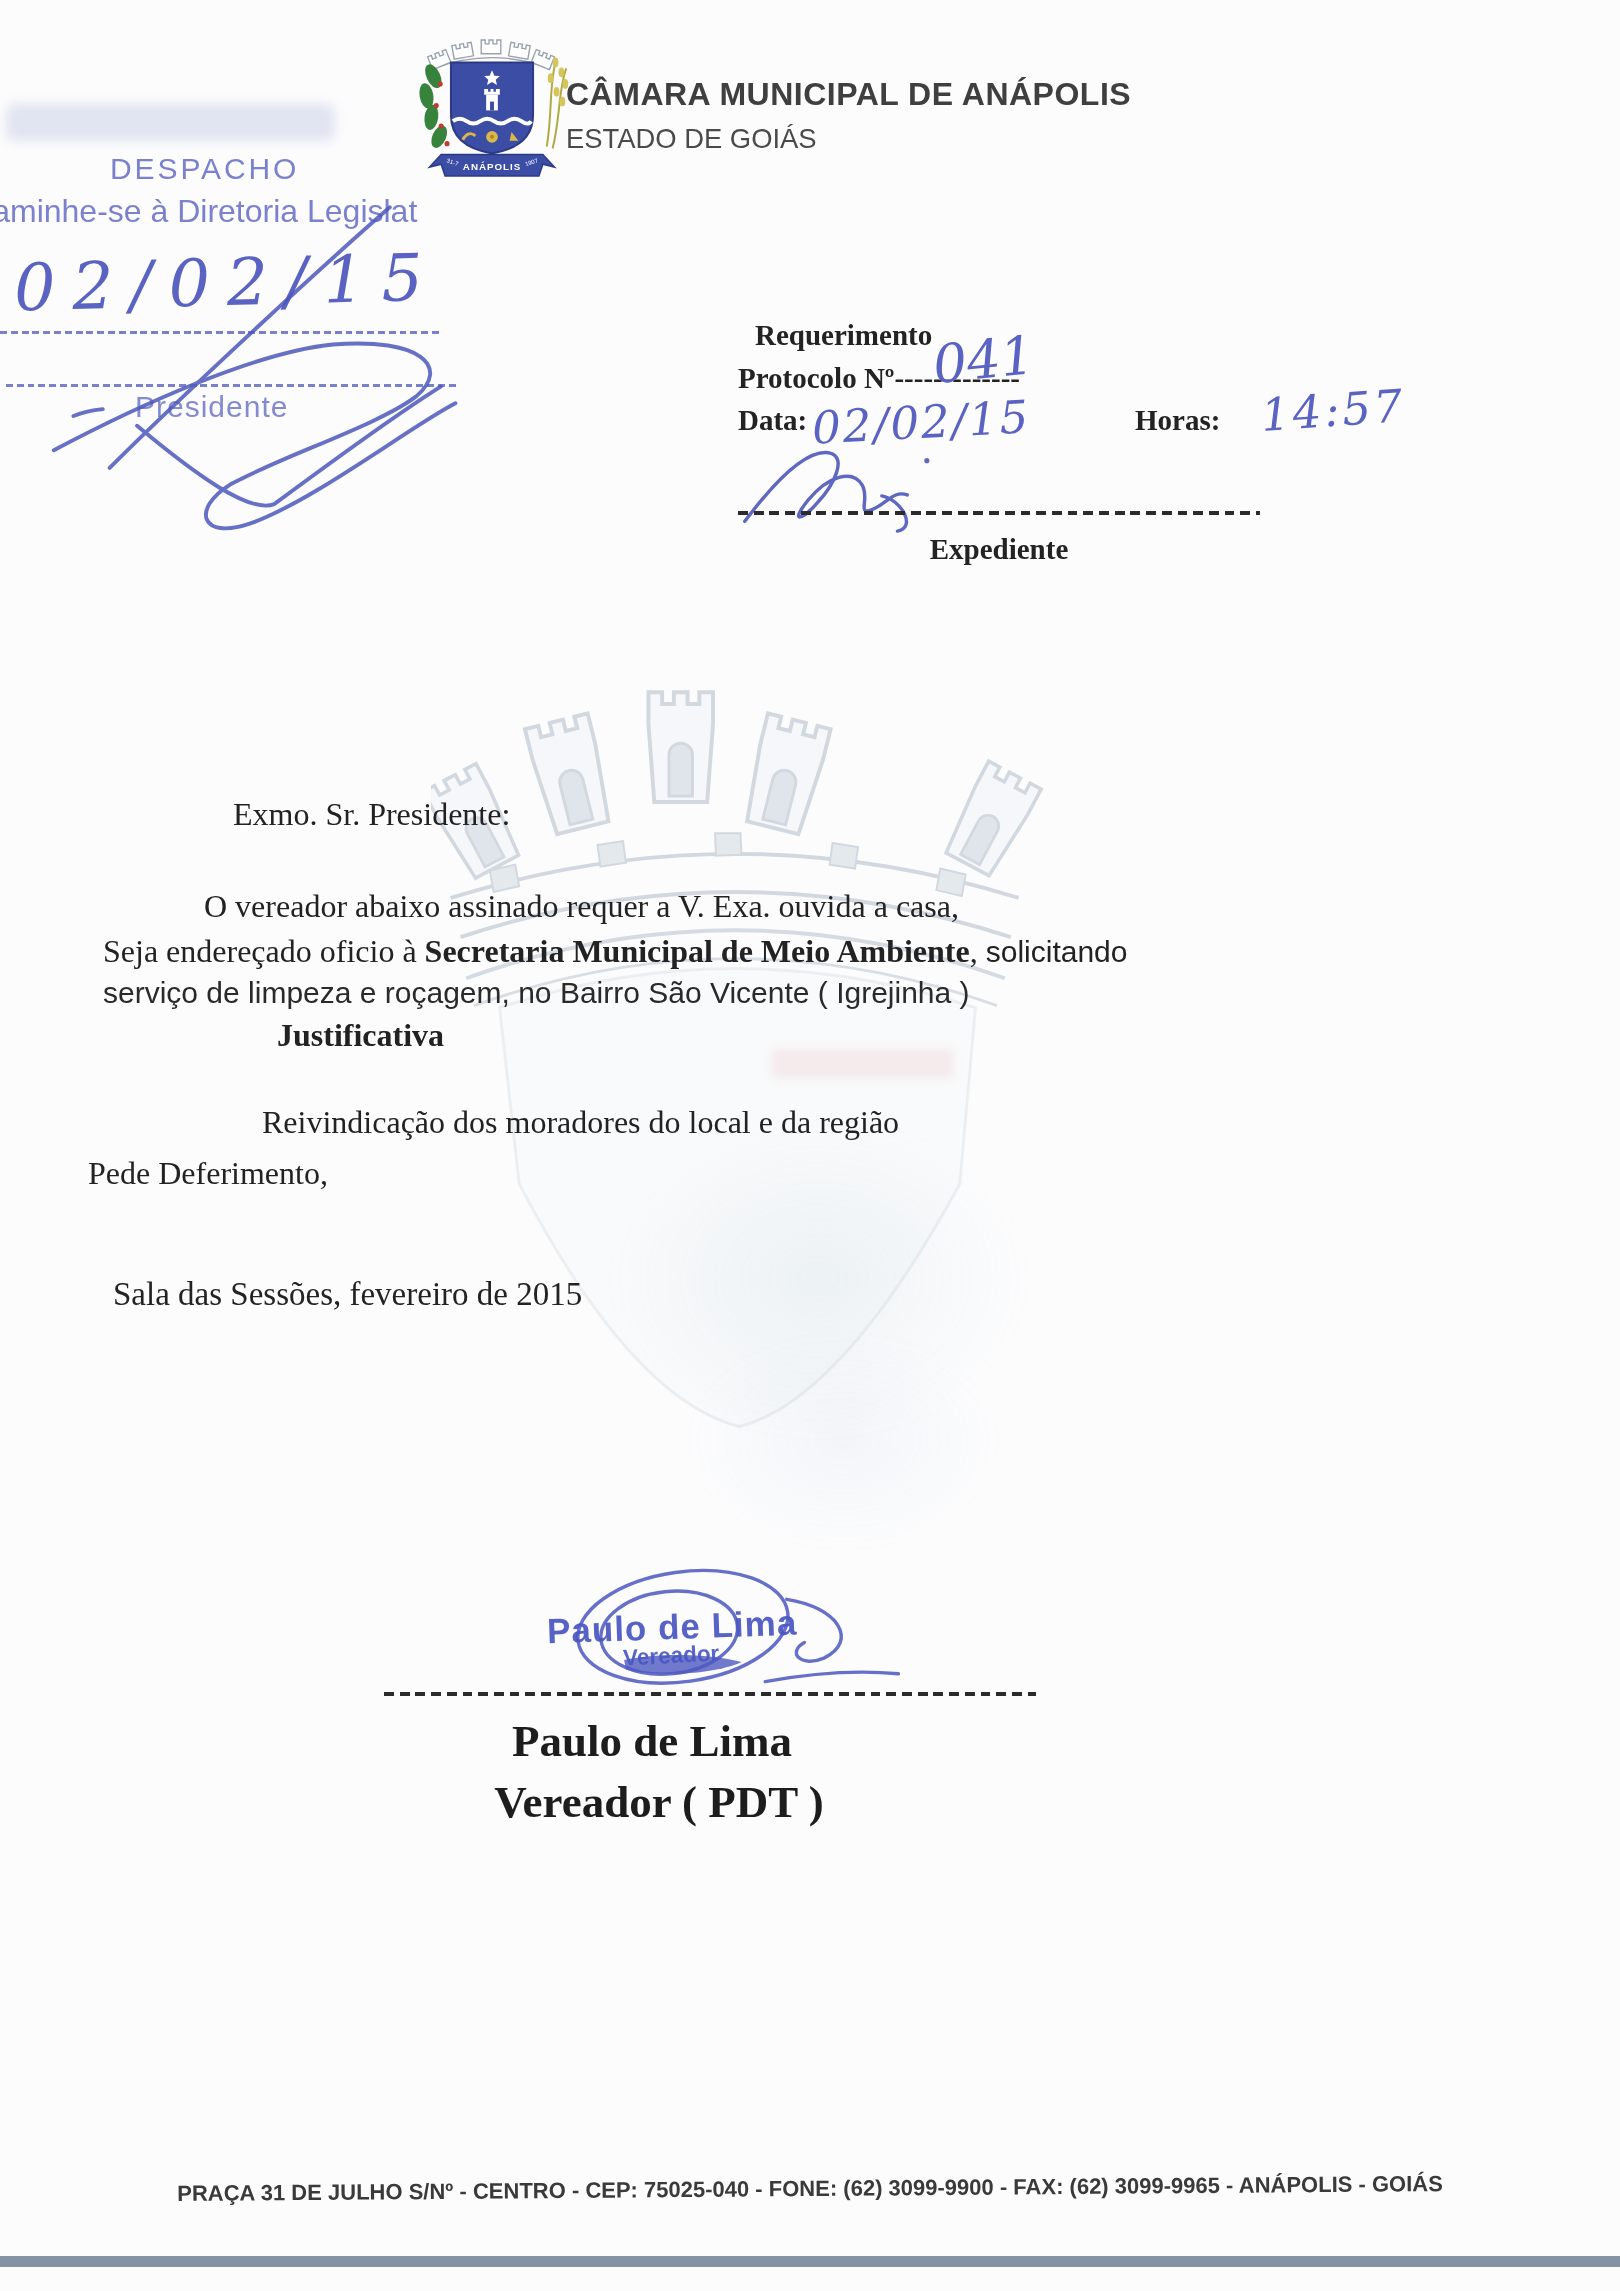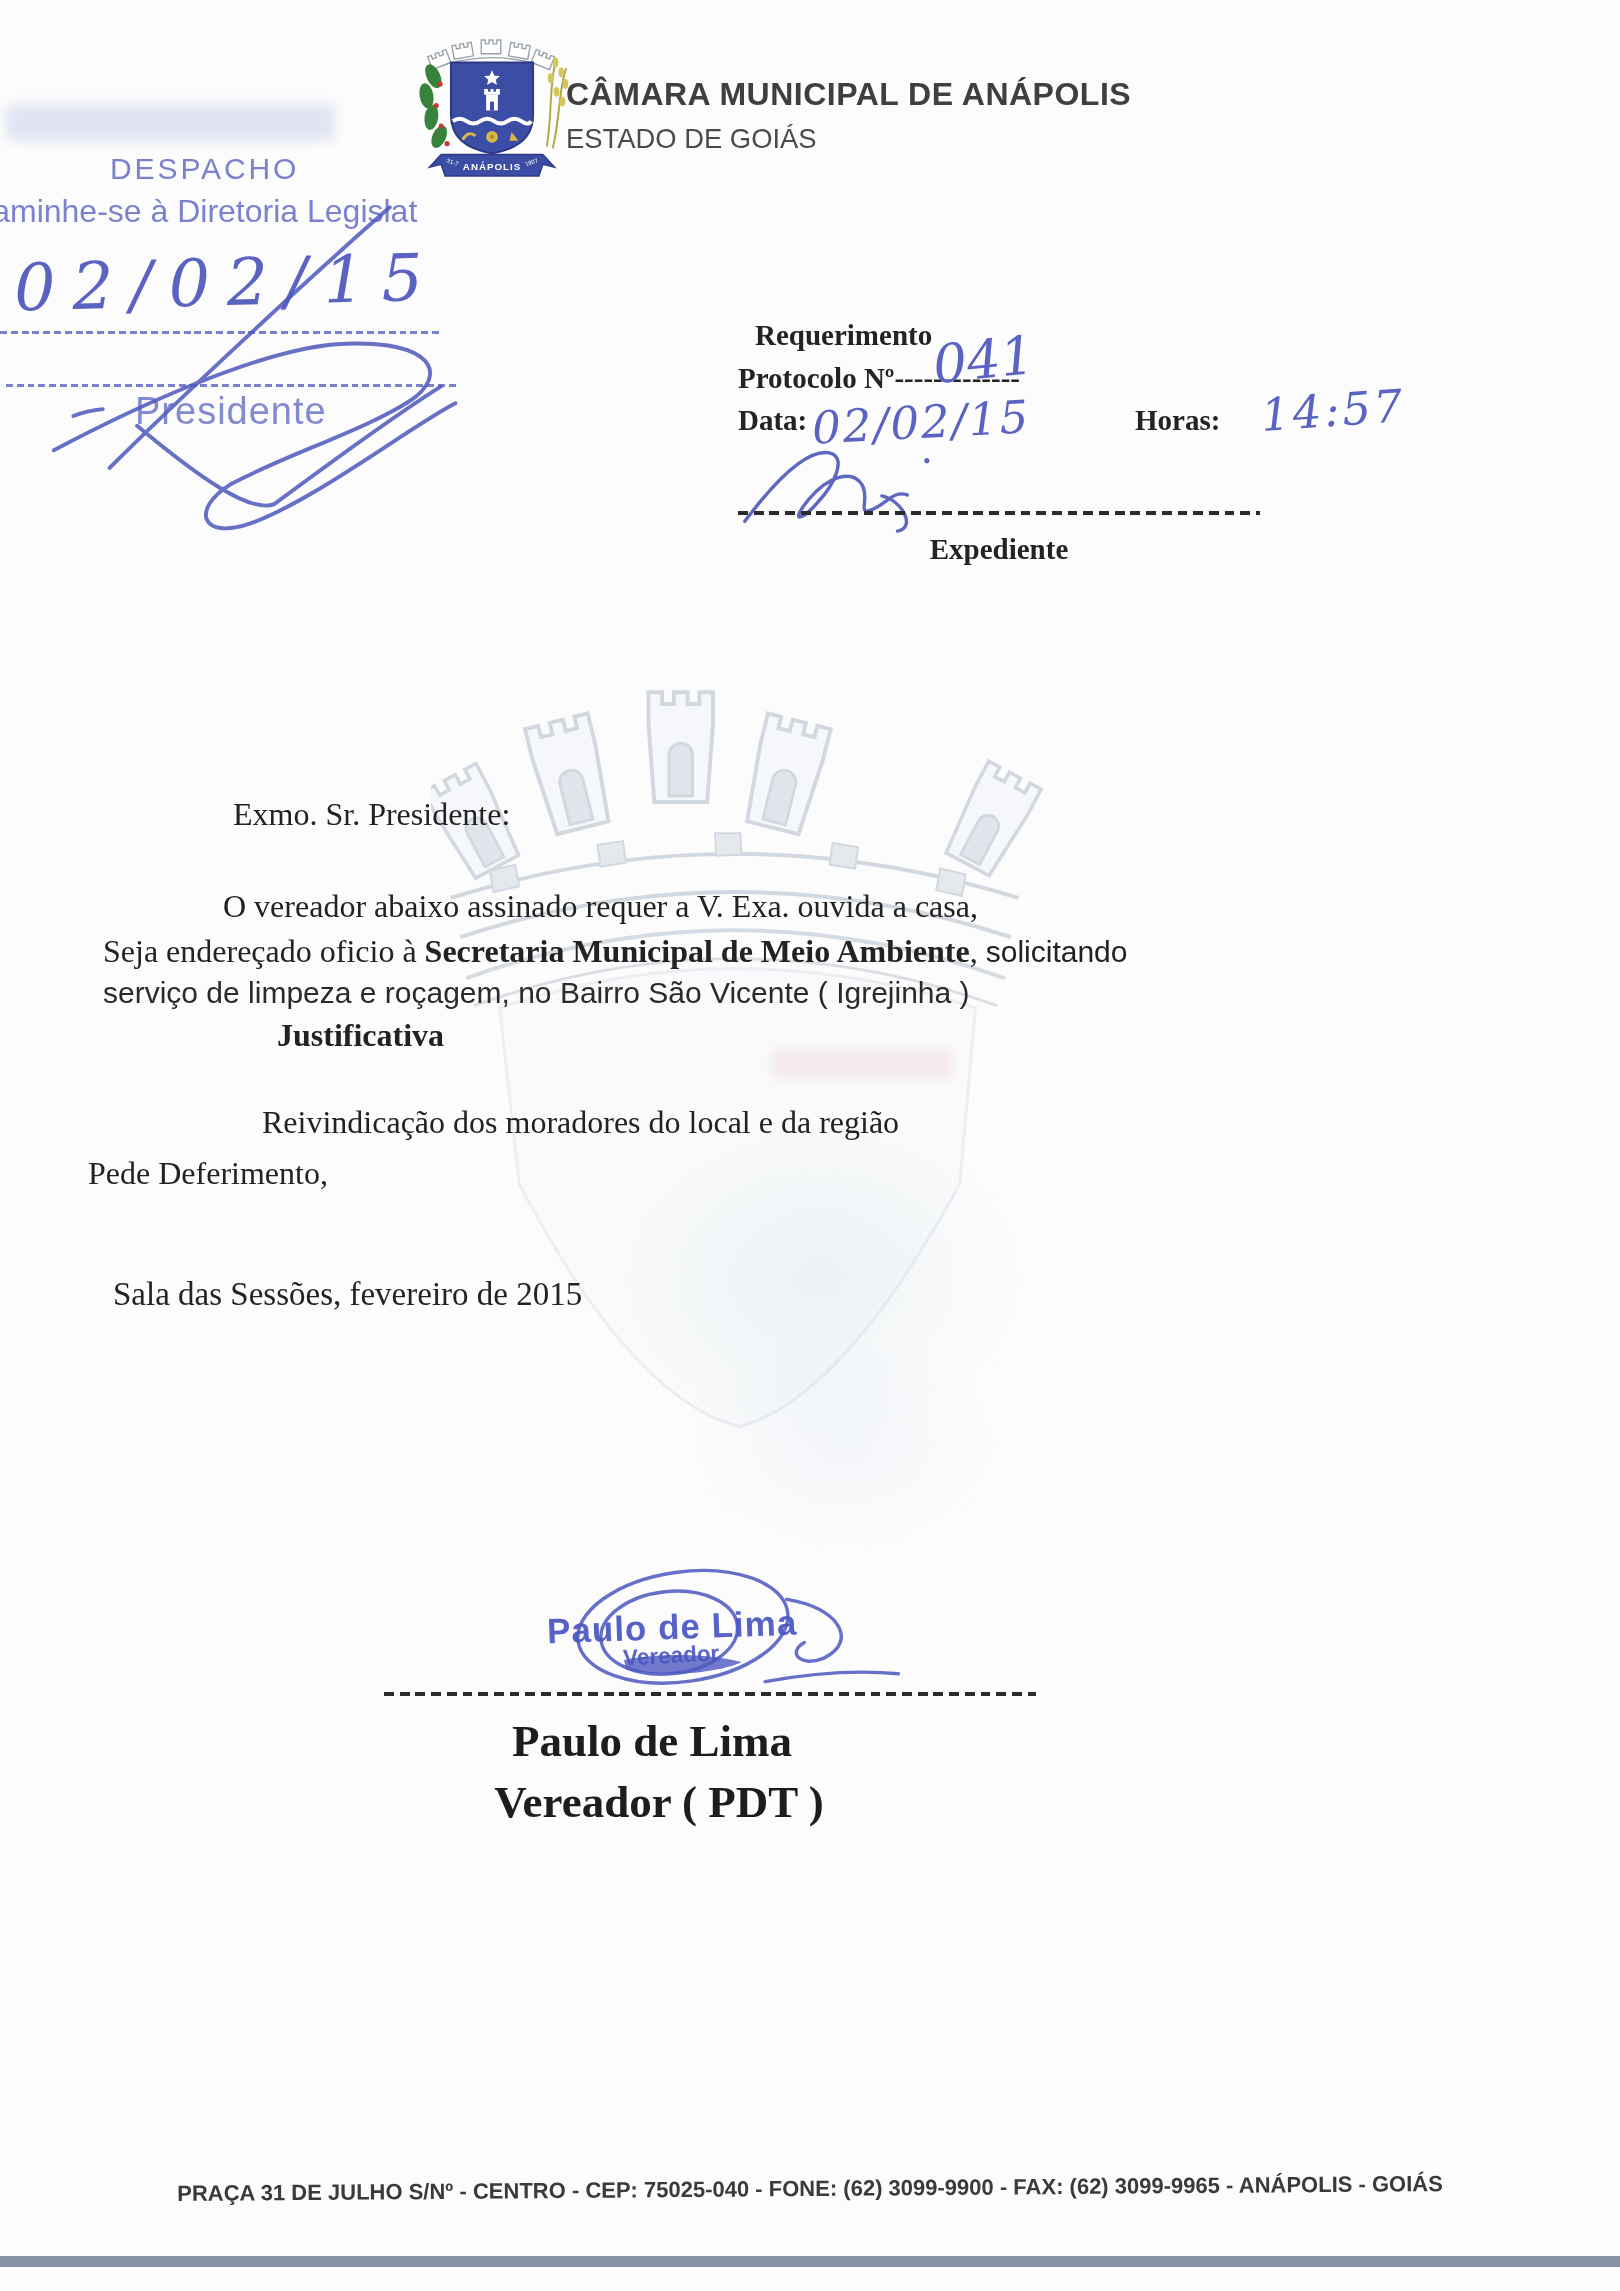--- a/index.html
+++ b/index.html
@@ -17,21 +17,21 @@
   .desp-smudge{left:5.9px;top:104px;width:329px;height:37px;background:rgba(130,145,200,.22);
                filter:blur(5.9px);border-radius:7.8px;}
   .desp-title{left:110px;top:152px;font-size:30px;letter-spacing:2.9px;}
   .desp-l1{left:-7.8px;top:193px;font-size:32px;}
   .desp-l2{left:3.9px;top:234px;font-size:32px;}
   .hw{font-family:"DejaVu Serif",serif;font-style:italic;color:#5a63c2;}
   .desp-date{left:13.7px;top:245px;font-size:65px;letter-spacing:16.7px;transform:rotate(-1.5deg);}
   .bdash{height:2.9px;background:repeating-linear-gradient(90deg,rgba(88,98,192,.8) 0 6.9px,transparent 6.9px 10.8px);}
   .desp-dash1{left:0;top:331px;width:439px;}
   .desp-dash2{left:5.9px;top:384px;width:453px;}
-  .desp-role{left:135px;top:390px;font-size:38px;letter-spacing:1px;color:rgba(100,110,195,.8);}
+  .desp-role{left:135px;top:390px;font-size:30px;letter-spacing:1px;color:rgba(100,110,195,.8);}
 
   
   .serifb{font-weight:bold;font-size:29px;}
   .req-title{left:755px;top:319px;}
   .req-proto{left:738px;top:362px;}
   .req-proto-num{left:933px;top:329px;font-size:53px;transform:rotate(-6deg);}
   .req-dataline{left:738px;top:404px;}
   .req-date{left:812px;top:396px;font-size:45px;transform:rotate(-3deg);letter-spacing:2px;}
   .req-horas{left:1135px;top:404px;text-align:center;}
   .req-hours{left:1261px;top:384px;font-size:45px;transform:rotate(-4deg);letter-spacing:2.9px;}
@@ -43,21 +43,21 @@
   .wm{left:431px;top:635px;opacity:.75;}
   .ghost-pink{left:772px;top:1049px;width:181px;height:29px;background:rgba(225,160,170,.18);filter:blur(4.9px);}
   .ghost-blue1{left:608px;top:1117px;width:421px;height:323px;
                background:radial-gradient(closest-side,rgba(150,185,195,.12),rgba(150,185,195,0));filter:blur(7.8px);}
   .ghost-blue2{left:686px;top:1333px;width:314px;height:216px;
                background:radial-gradient(closest-side,rgba(150,180,205,.09),rgba(150,180,205,0));filter:blur(7.8px);}
 
   
   .bodytxt{font-size:32px;color:#222;}
   .salutation{left:233px;top:796px;}
-  .p1{left:223px;top:888px;}
+  .p1{left:204px;top:888px;}
   .p2{left:103px;top:933px;}
   .p2 .sans{font-family:"Liberation Sans",sans-serif;font-size:30px;}
   .p3{left:103px;top:976px;font-family:"Liberation Sans",sans-serif;font-size:30px;color:#2a2a2a;}
   .just-title{left:277px;top:1017px;font-weight:bold;}
   .just-text{left:262px;top:1104px;}
   .closing{left:88px;top:1155px;}
   .place-date{left:113px;top:1276px;font-size:33px;}
 
   
   .sig-stamp-name{left:547px;top:1607px;font-family:"Liberation Sans",sans-serif;font-weight:bold;

